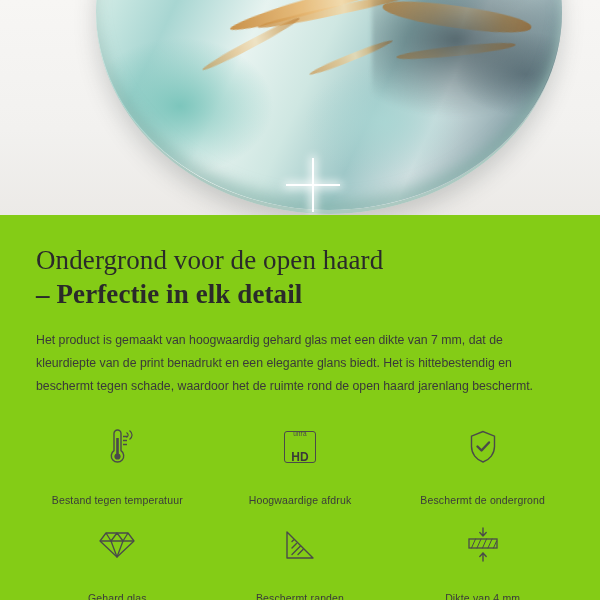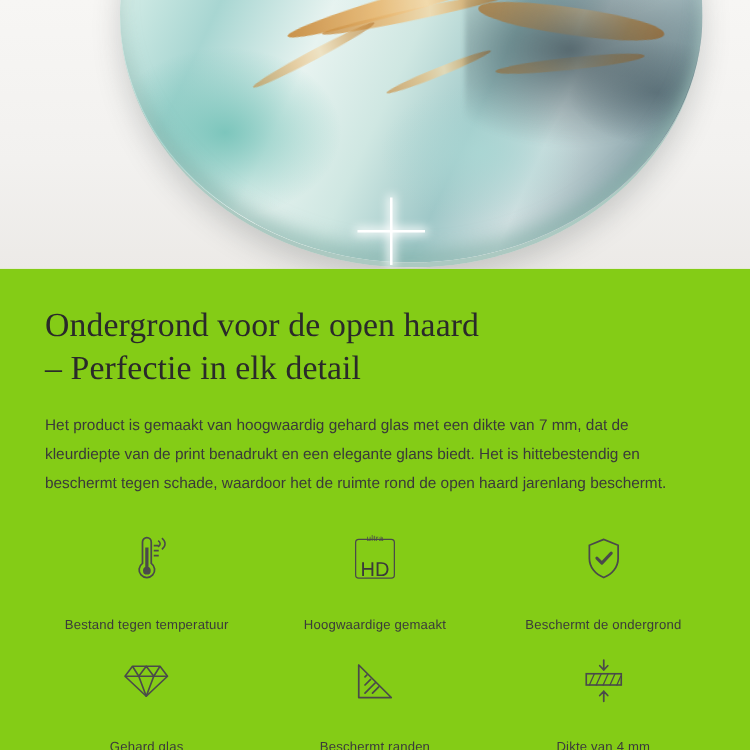--- a/index.html
+++ b/index.html
@@ -117,21 +117,21 @@
   }
   .headline {
     margin: 28px 0 0 0;
     font-family: "Liberation Serif", serif;
     font-size: 27px;
     line-height: 34px;
     color: #2a2a2a;
     font-weight: 400;
     letter-spacing: 0.1px;
   }
-  .headline .line2 { display: block; }
+  .headline .line2 { display: block; font-weight: bold; }
   .body-copy {
     margin: 18px 0 0 0;
     font-size: 12.3px;
     line-height: 23px;
     color: #3a3a3a;
     max-width: 530px;
   }
 
   
   .features {
@@ -164,21 +164,21 @@
     width: 30px; height: 30px;
     border: 1.6px solid #4a4a4a;
     border-radius: 3px;
     display: flex;
     flex-direction: column;
     align-items: center;
     justify-content: center;
     line-height: 1;
   }
   .ultrahd .u1 { font-size: 6.5px; letter-spacing: .2px; color:#4a4a4a; }
-  .ultrahd .u2 { font-size: 16px; font-weight: normal; color:#3a3a3a; margin-top: 14px; }
+  .ultrahd .u2 { font-size: 12px; font-weight: bold; color:#3a3a3a; margin-top: 14px; }
 </style>
 </head>
 <body>
 
 <div class="page">
 
   <div class="hero">
     <div class="hero-bg"></div>
     <div class="glass-disc">
       <div class="disc-art">
@@ -220,21 +220,21 @@
       <div class="feature-label">Bestand tegen temperatuur</div>
     </div>
 
     <div class="feature">
       <div class="feature-icon">
         <div class="ultrahd">
           <span class="u1">ultra</span>
           <span class="u2">HD</span>
         </div>
       </div>
-      <div class="feature-label">Hoogwaardige gemaakt</div>
+      <div class="feature-label">Hoogwaardige afdruk</div>
     </div>
 
     <div class="feature">
       <div class="feature-icon">
         <svg width="36" height="40" viewBox="0 0 36 40" fill="none" stroke="#4a4a4a" stroke-width="1.4">
           <path d="M18 4.5 6.5 9.2v10.4c0 7.1 4.8 13 11.5 15.4 6.7-2.4 11.5-8.3 11.5-15.4V9.2L18 4.5z"></path>
           <path d="M12.5 19.5l4 4 7.5-8" stroke-width="2.4" stroke-linecap="round" stroke-linejoin="round"></path>
         </svg>
       </div>
       <div class="feature-label">Beschermt de ondergrond</div>

